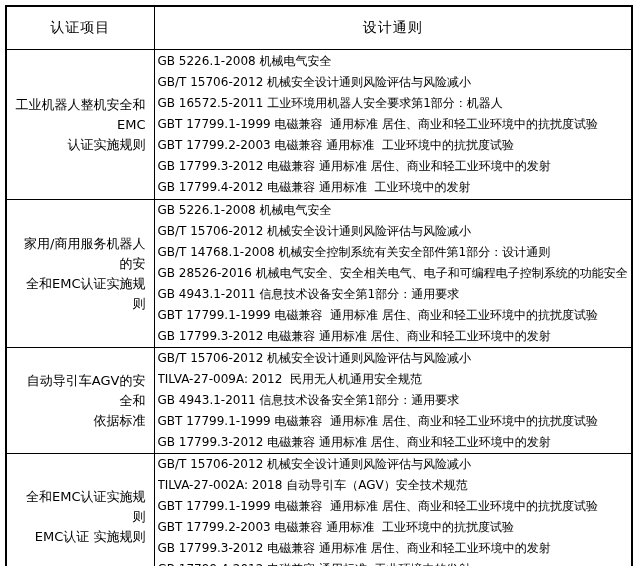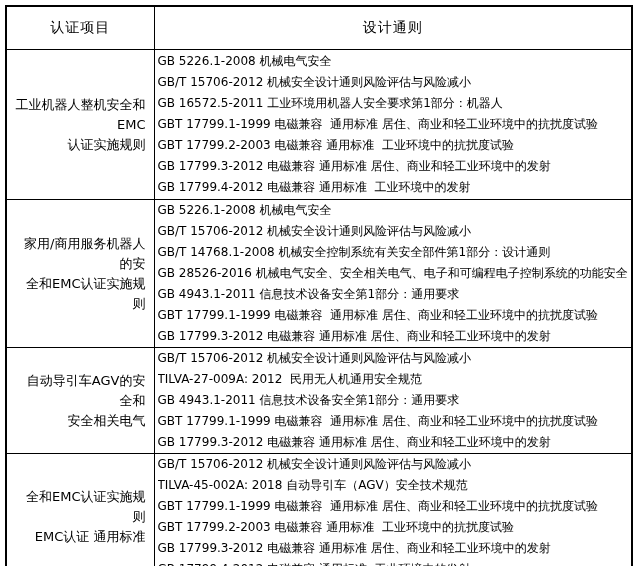--- a/index.html
+++ b/index.html
@@ -97,38 +97,38 @@
           <div class="std-line">GB/T 14768.1-2008 机械安全控制系统有关安全部件第1部分：设计通则</div>
           <div class="std-line">GB 28526-2016 机械电气安全、安全相关电气、电子和可编程电子控制系统的功能安全</div>
           <div class="std-line">GB 4943.1-2011 信息技术设备安全第1部分：通用要求</div>
           <div class="std-line">GBT 17799.1-1999 电磁兼容  通用标准 居住、商业和轻工业环境中的抗扰度试验</div>
           <div class="std-line">GB 17799.3-2012 电磁兼容 通用标准 居住、商业和轻工业环境中的发射</div>
         </td>
       </tr>
       <tr class="r2">
         <td class="project-cell">
           <div>自动导引车AGV的安全和</div>
-          <div>安全相关电气</div>
+          <div>依据标准</div>
         </td>
         <td class="standards-cell">
           <div class="std-line">GB/T 15706-2012 机械安全设计通则风险评估与风险减小</div>
           <div class="std-line">TILVA-27-009A: 2012  民用无人机通用安全规范</div>
           <div class="std-line">GB 4943.1-2011 信息技术设备安全第1部分：通用要求</div>
           <div class="std-line">GBT 17799.1-1999 电磁兼容  通用标准 居住、商业和轻工业环境中的抗扰度试验</div>
           <div class="std-line">GB 17799.3-2012 电磁兼容 通用标准 居住、商业和轻工业环境中的发射</div>
         </td>
       </tr>
       <tr class="r3">
         <td class="project-cell">
           <div>全和EMC认证实施规则</div>
-          <div>EMC认证 通用标准</div>
+          <div>EMC认证 实施规则</div>
         </td>
         <td class="standards-cell">
           <div class="std-line">GB/T 15706-2012 机械安全设计通则风险评估与风险减小</div>
-          <div class="std-line">TILVA-45-002A: 2018 自动导引车（AGV）安全技术规范</div>
+          <div class="std-line">TILVA-27-002A: 2018 自动导引车（AGV）安全技术规范</div>
           <div class="std-line">GBT 17799.1-1999 电磁兼容  通用标准 居住、商业和轻工业环境中的抗扰度试验</div>
           <div class="std-line">GBT 17799.2-2003 电磁兼容 通用标准  工业环境中的抗扰度试验</div>
           <div class="std-line">GB 17799.3-2012 电磁兼容 通用标准 居住、商业和轻工业环境中的发射</div>
           <div class="std-line">GB 17799.4-2012 电磁兼容 通用标准  工业环境中的发射</div>
         </td>
       </tr>
     </tbody>
   </table>
 </div>
 

